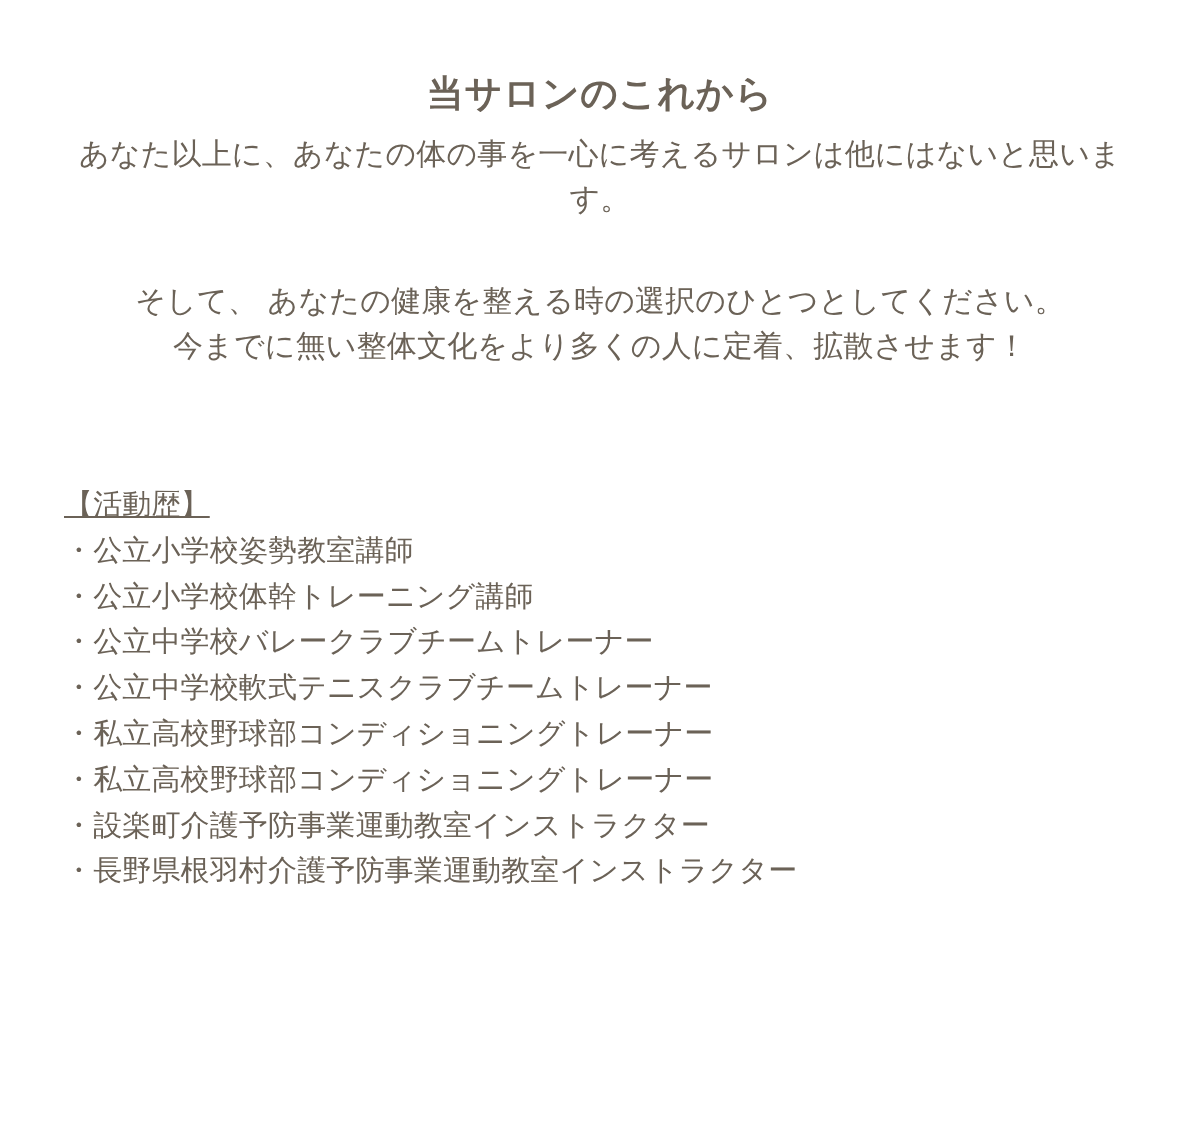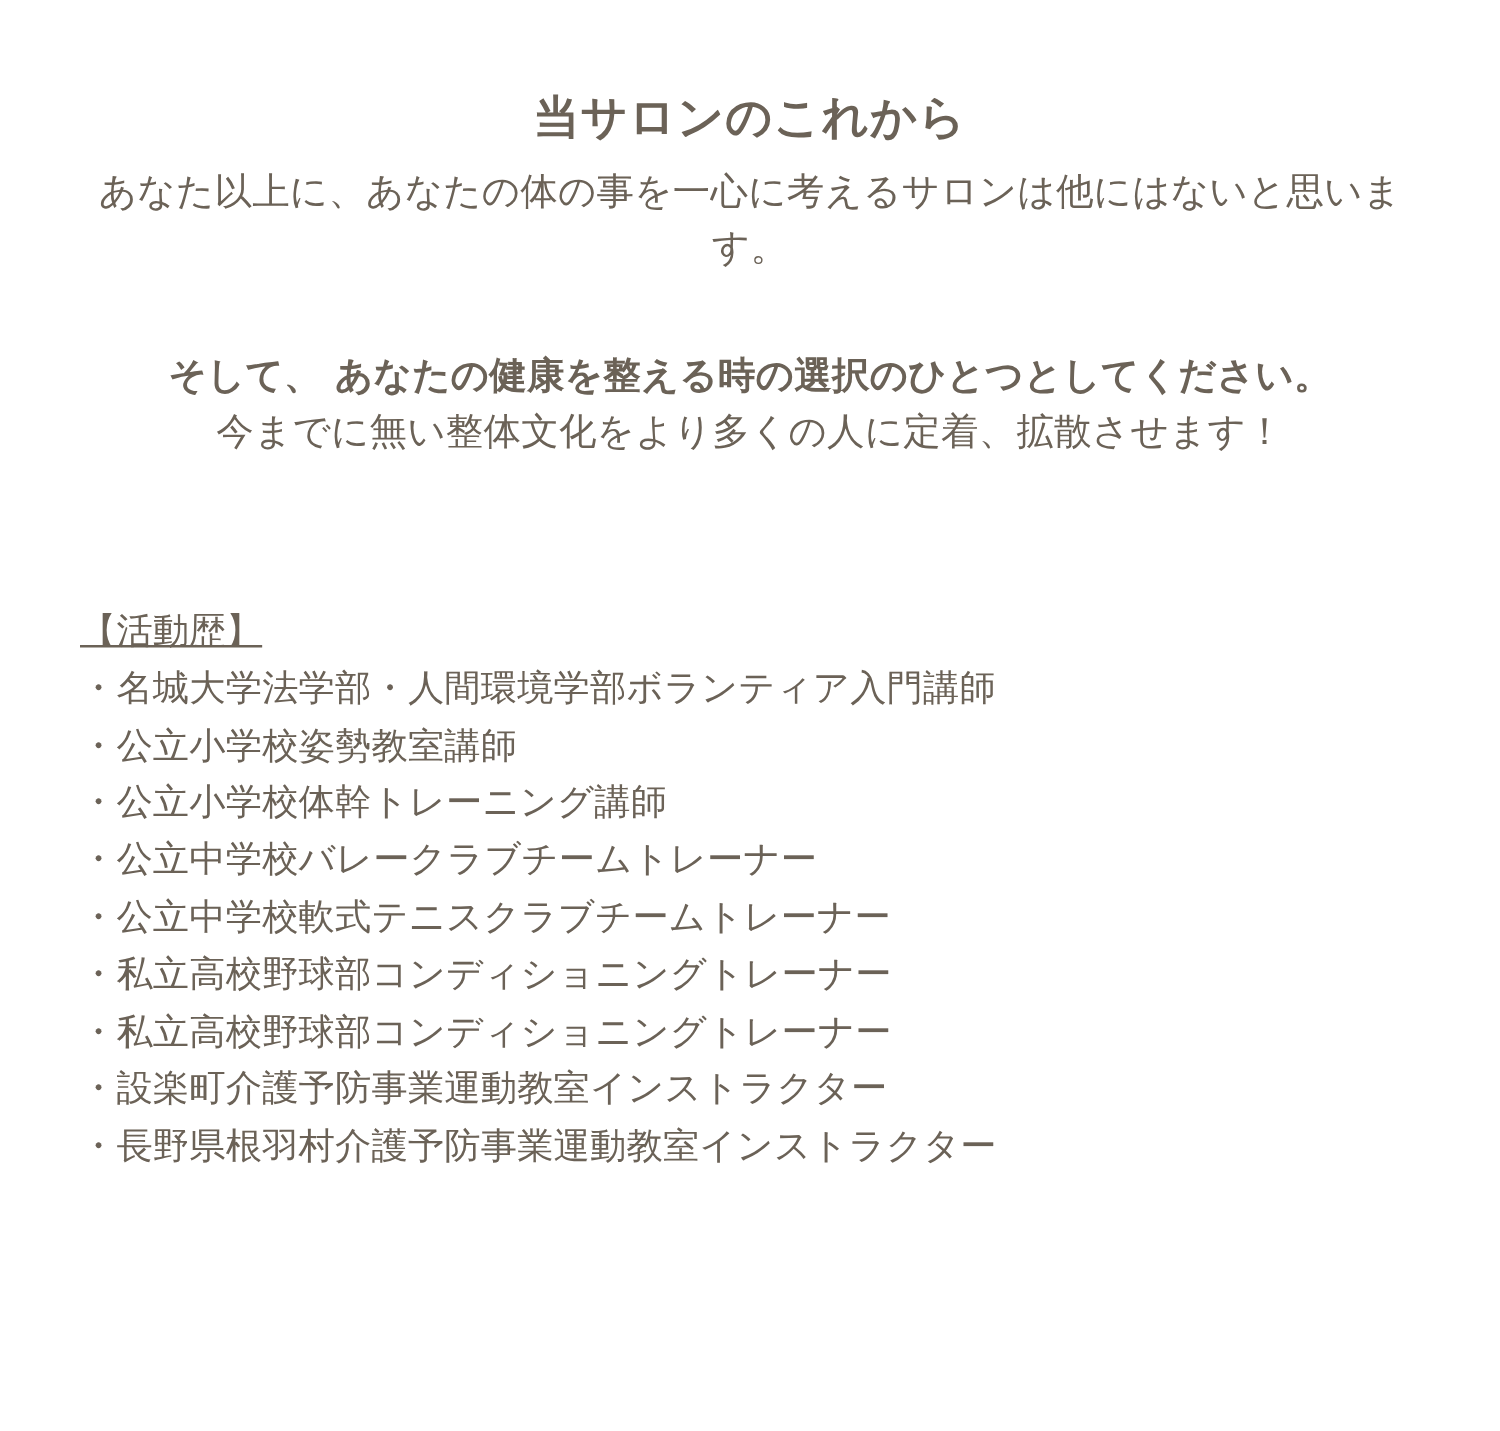--- a/index.html
+++ b/index.html
@@ -39,21 +39,20 @@
     color: #6b6257;
     letter-spacing: 0.005em;
   }
   .para {
     margin: 0;
     padding: 0;
     text-align: center;
   }
   .para.spaced-top {
     padding-top: 58px;
-    font-weight: bold;
   }
   .bold {
     font-weight: bold;
   }
   .list-block {
     padding: 0 58px 0 64px;
     margin-top: 114px;
     font-size: 29px;
     line-height: 1.58;
     color: #6b6257;
@@ -78,21 +77,20 @@
   <h1 class="heading">当サロンのこれから</h1>
 
   <div class="body-block">
     <p class="para">あなた以上に、あなたの体の事を一心に考えるサロンは他にはないと思います。</p>
     <p class="para spaced-top">そして、 あなたの健康を整える時の選択のひとつとしてください。</p>
     <p class="para">今までに無い整体文化をより多くの人に定着、拡散させます！</p>
   </div>
 
   <div class="list-block">
     <p class="list-title">【活動歴】</p>
-    <p class="list-item">・名城大学法学部・人間環境学部ボランティア入門講師</p>
     <p class="list-item">・公立小学校姿勢教室講師</p>
     <p class="list-item">・公立小学校体幹トレーニング講師</p>
     <p class="list-item">・公立中学校バレークラブチームトレーナー</p>
     <p class="list-item">・公立中学校軟式テニスクラブチームトレーナー</p>
     <p class="list-item">・私立高校野球部コンディショニングトレーナー</p>
     <p class="list-item">・私立高校野球部コンディショニングトレーナー</p>
     <p class="list-item">・設楽町介護予防事業運動教室インストラクター</p>
     <p class="list-item">・長野県根羽村介護予防事業運動教室インストラクター</p>
   </div>
 

